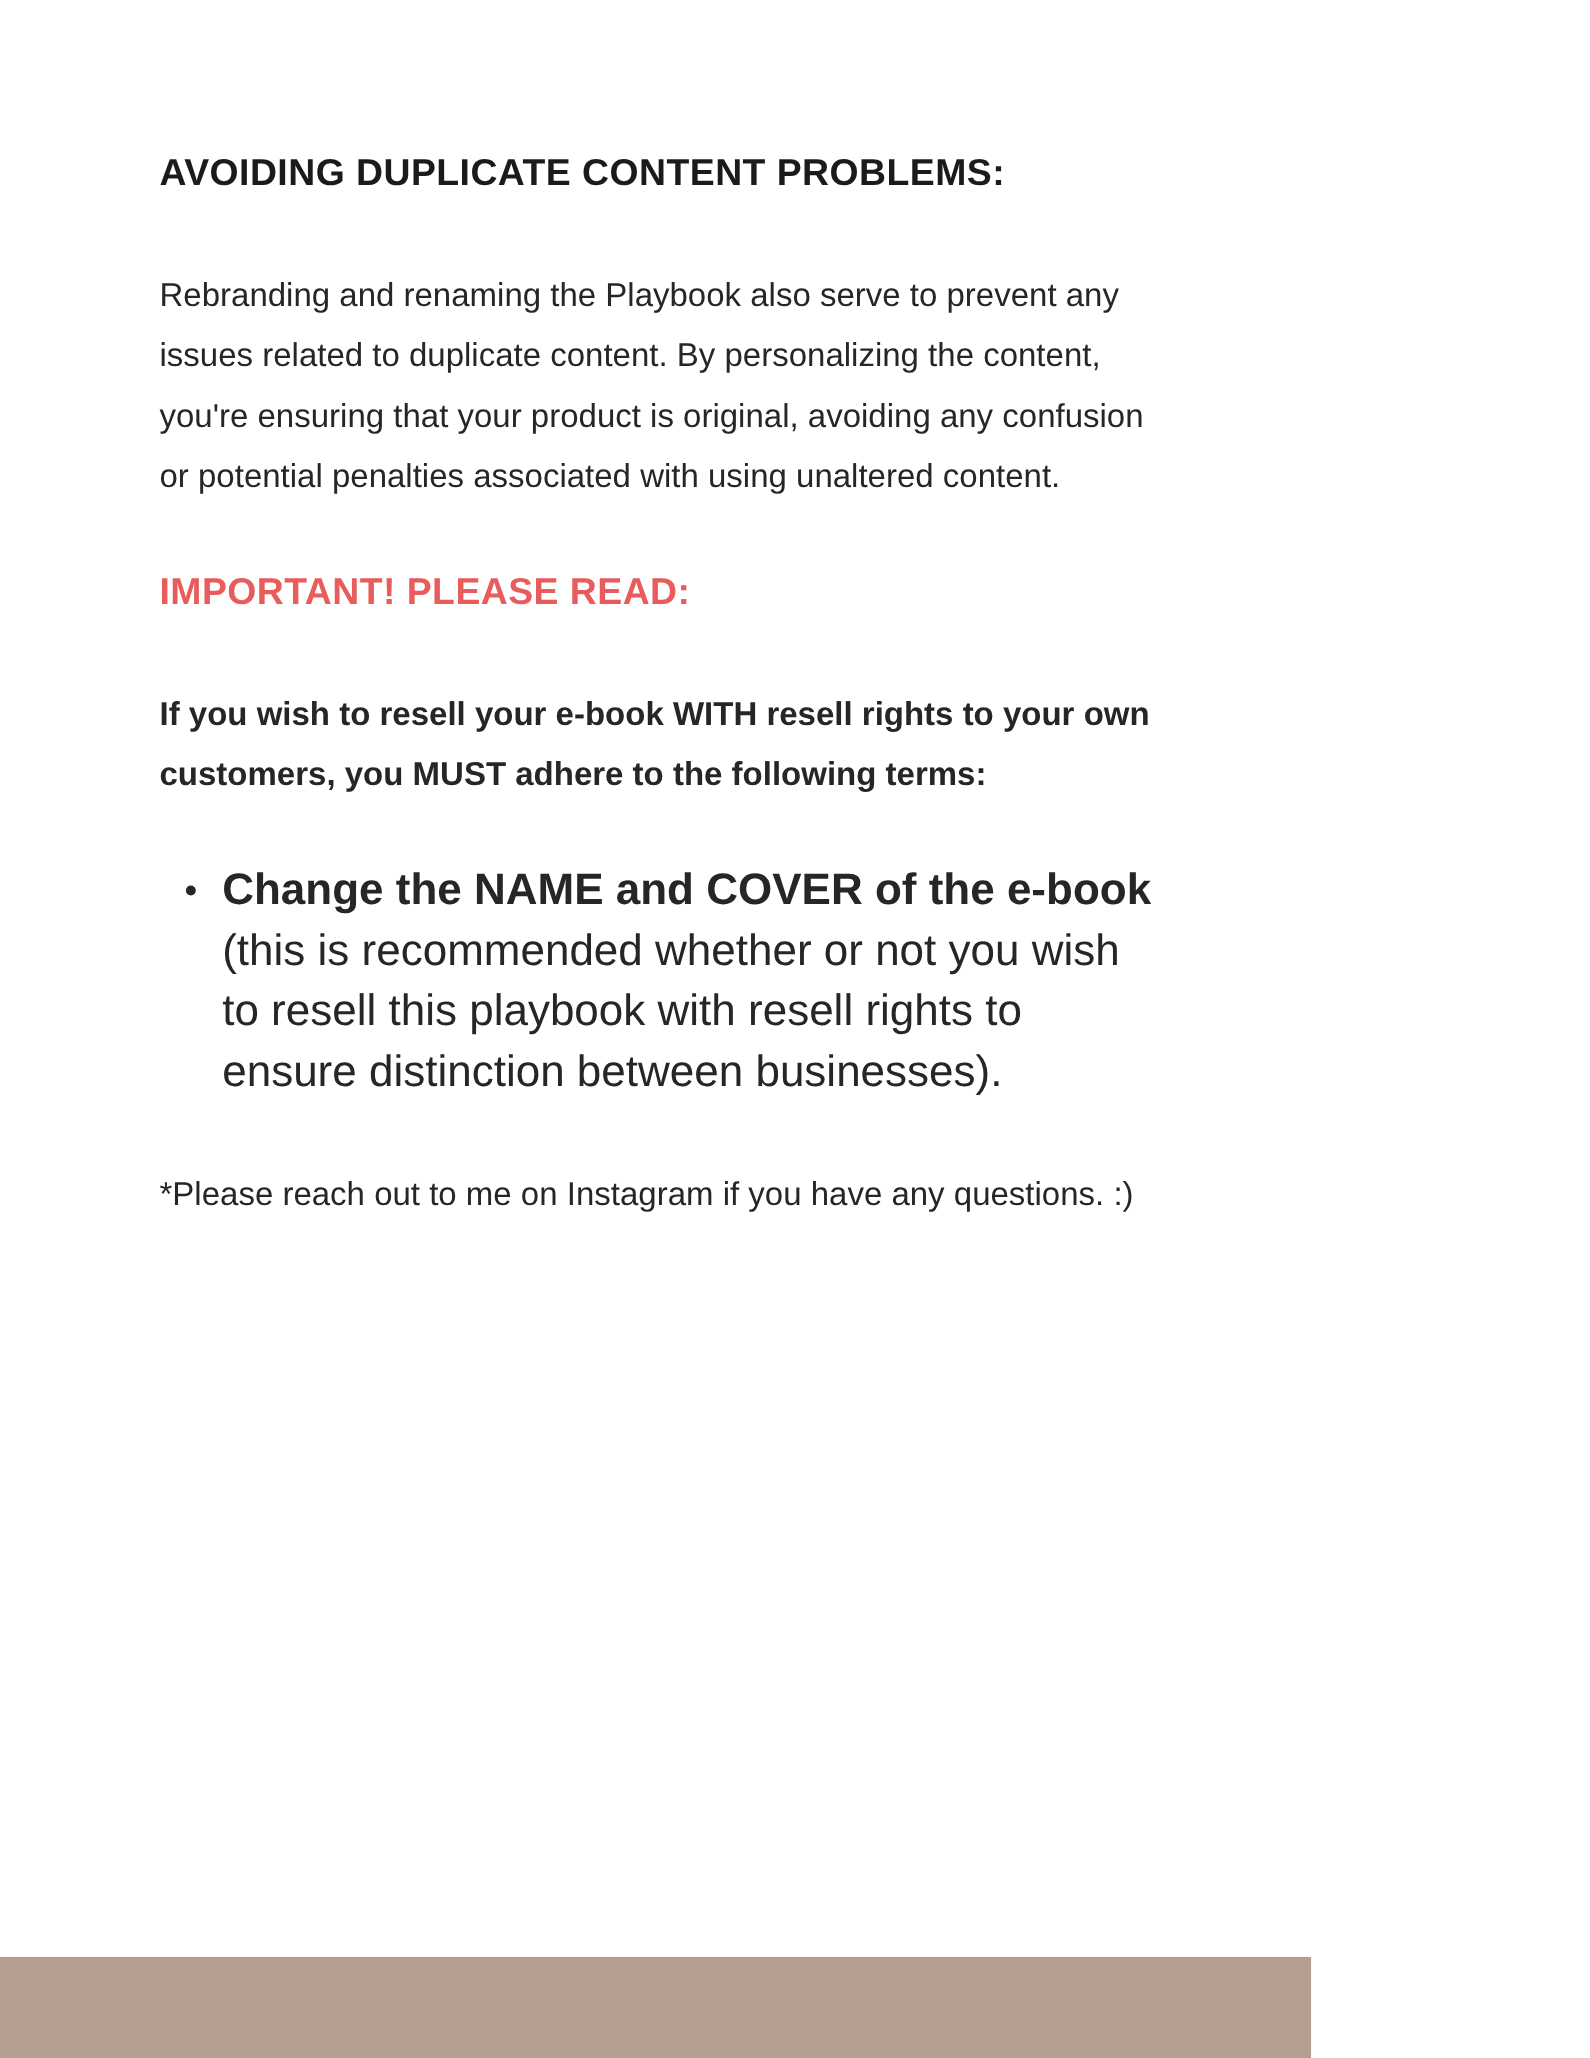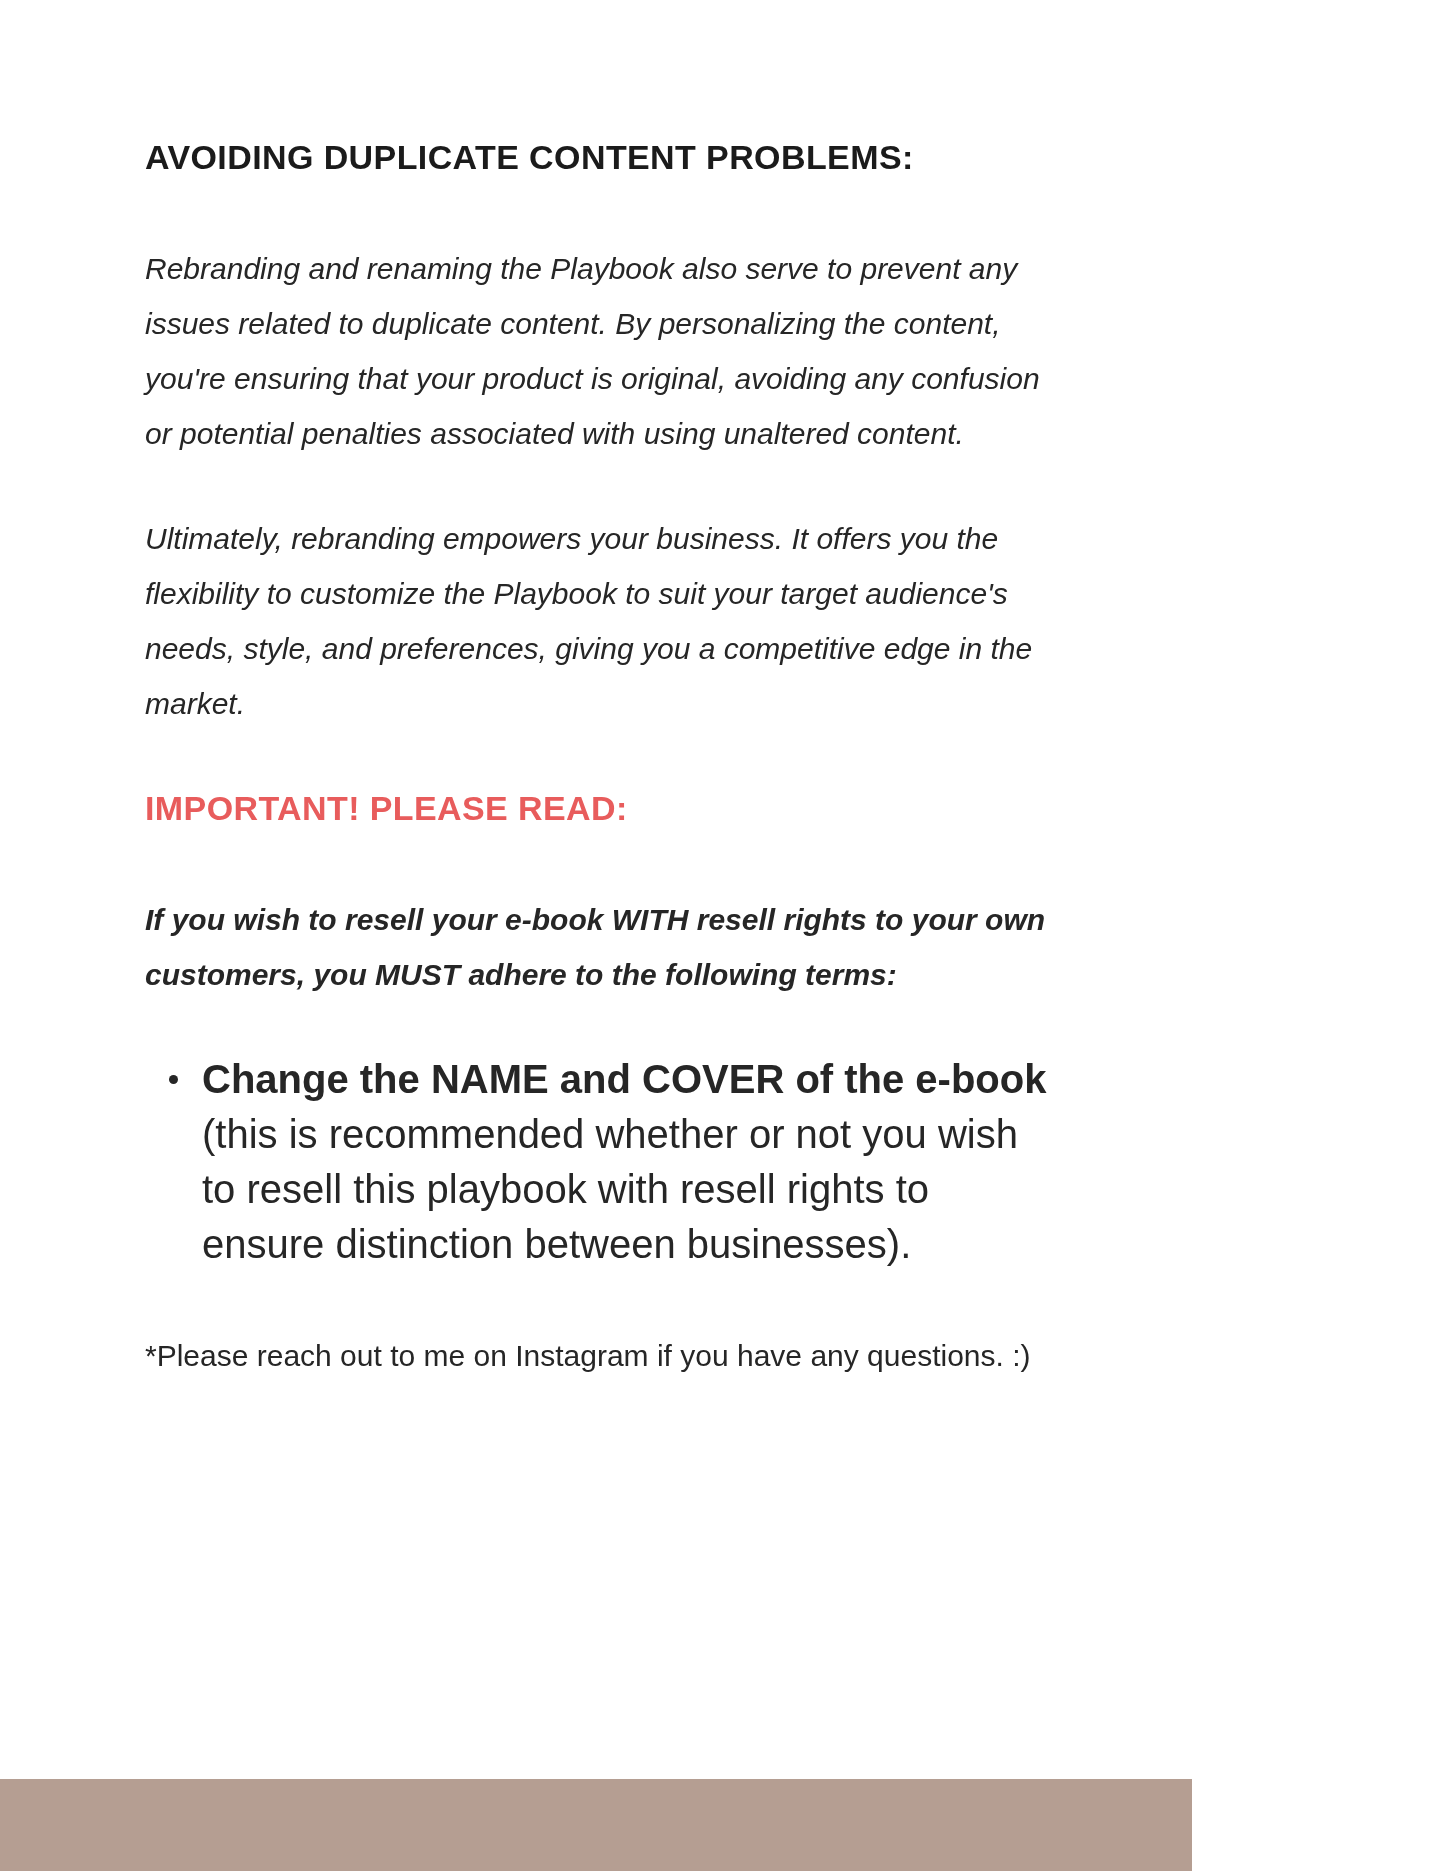--- a/index.html
+++ b/index.html
@@ -29,21 +29,20 @@
   }
   .heading.alert {
     color: var(--alert-heading, #e85c5c);
   }
   .para {
     font-size: 30px;
     line-height: 55px;
     margin: 0 0 50px 0;
     max-width: 1140px;
     color: var(--body-text, #262626);
-    font-style: italic;
   }
   .para.bold-para {
     font-weight: 700;
   }
   .bold {
     font-weight: 700;
   }
   .bullets {
     list-style: none;
     margin: 0;
@@ -96,21 +95,20 @@
 
 <div class="page">
   <main class="content">
 
     <section>
       <h2 class="heading">AVOIDING DUPLICATE CONTENT PROBLEMS:</h2>
       <p class="para">Rebranding and renaming the Playbook also serve to prevent any issues related to duplicate content. By personalizing the content, you're ensuring that your product is original, avoiding any confusion or potential penalties associated with using unaltered content.</p>
     </section>
 
     <section>
-      <p class="para">Ultimately, rebranding empowers your business. It offers you the flexibility to customize the Playbook to suit your target audience's needs, style, and preferences, giving you a competitive edge in the market.</p>
     </section>
 
     <section>
       <h2 class="heading alert">IMPORTANT! PLEASE READ:</h2>
       <p class="para bold-para">If you wish to resell your e-book WITH resell rights to your own customers, you MUST adhere to the following terms:</p>
 
       <ul class="bullets">
         <li class="bullet-item">
           <span class="bold">Change the NAME and COVER of the e-book</span><span> (this is recommended whether or not you wish to resell this playbook with resell rights to ensure distinction between businesses).</span>
         </li>

